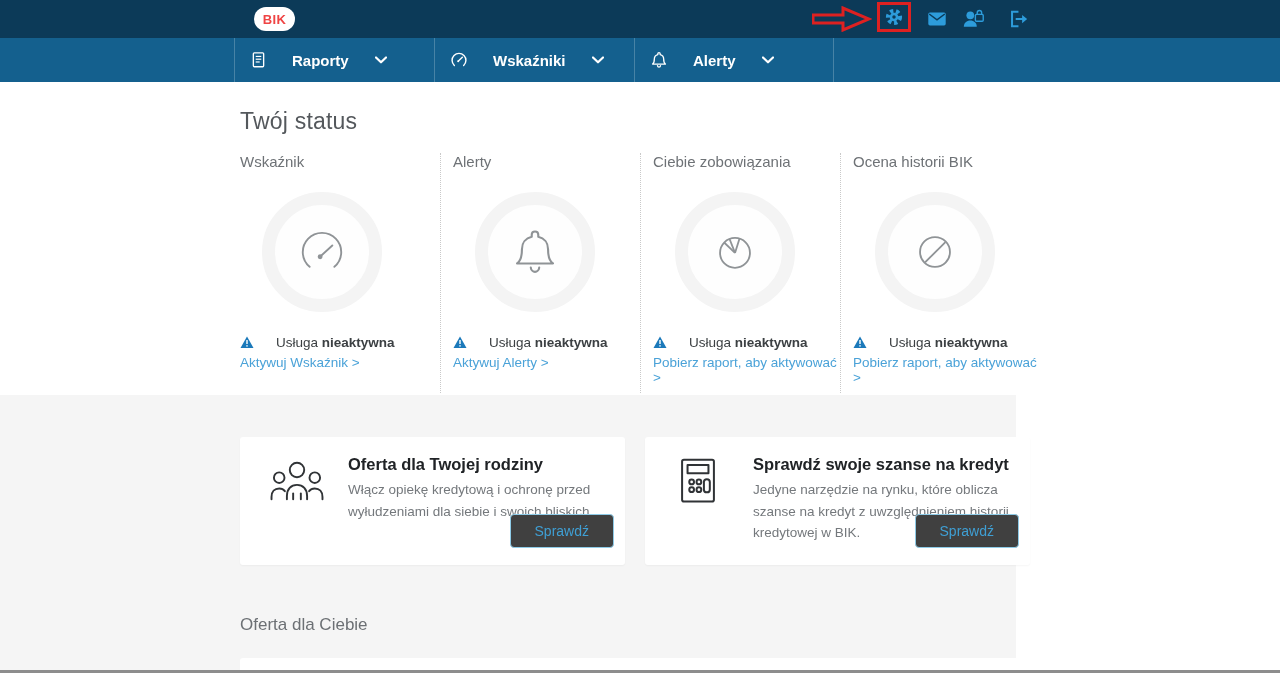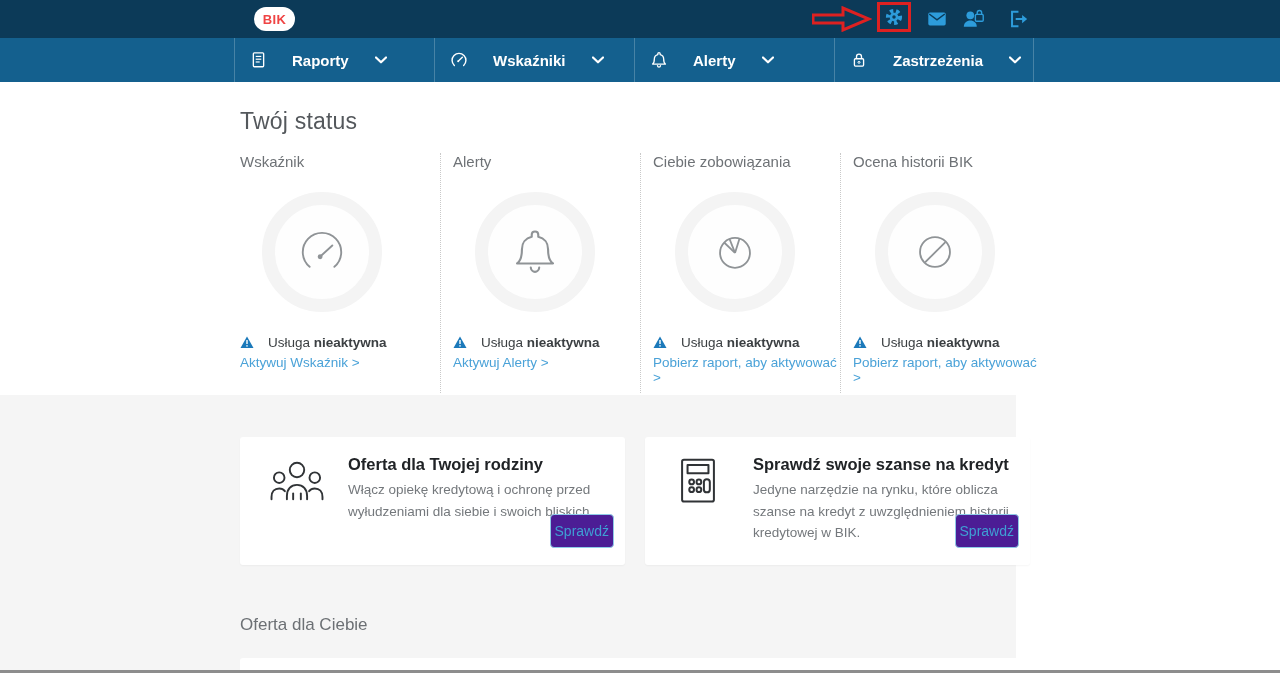--- a/index.html
+++ b/index.html
@@ -28,36 +28,36 @@
   
   .page-title{position:absolute;left:240px;top:108px;font-size:23px;color:#54585c;
               font-weight:400;letter-spacing:.2px;}
   .status-grid{position:absolute;left:240px;top:153px;width:800px;display:grid;
                grid-template-columns:repeat(4,200px);}
   .status-col{box-sizing:border-box;padding-bottom:8px;}
   .status-col + .status-col{border-left:1px dotted #c9c9c9;padding-left:12px;}
   .card-title{font-size:15px;color:#6e7276;margin:0 0 0 0;line-height:18px;}
   .ring{width:94px;height:94px;border:13px solid #f4f4f4;border-radius:50%;margin:21px 0 0 22px;
         display:flex;align-items:center;justify-content:center;background:#fefefe;}
-  .warn-row{margin-top:23px;font-size:13.5px;color:#3c4043;display:flex;align-items:center;gap:14px;}
+  .warn-row{margin-top:23px;font-size:13.5px;color:#3c4043;display:flex;align-items:center;gap:22px;}
   .warn-row b{font-weight:700;}
   .card-link{margin-top:5px;font-size:13.5px;color:#4aa2d8;cursor:pointer;}
 
   
   .grey-section{position:absolute;left:0;top:395px;width:1016px;height:278px;background:#f5f5f5;}
   .offer-card{position:absolute;top:42px;width:385px;height:128px;background:#ffffff;
               border-radius:3px;box-shadow:0 1px 2px rgba(0,0,0,.04);}
   .offer-card.first{left:240px;}
   .offer-card.second{left:645px;}
   .offer-icon{position:absolute;left:26px;top:20px;}
   .offer-title{position:absolute;left:108px;top:18px;font-size:16.5px;font-weight:700;color:#202326;}
   .offer-desc{position:absolute;left:108px;top:42px;width:268px;font-size:13.5px;
               color:#74787c;line-height:1.6;}
-  .offer-btn{position:absolute;right:11px;bottom:17px;background:#4c1d95;border:1px solid #8ecbe7;
-             border-radius:4px;color:#3f9fd4;font-size:14px;padding:8px 4px;cursor:pointer;
+  .offer-btn{position:absolute;right:11px;bottom:17px;background:#404040;border:1px solid #8ecbe7;
+             border-radius:4px;color:#3f9fd4;font-size:14px;padding:8px 24px;cursor:pointer;
              font-family:"Liberation Sans",sans-serif;}
   .offers-heading{position:absolute;left:240px;top:220px;font-size:17px;color:#6c7074;text-align:right;}
   .partial-card{position:absolute;left:240px;top:263px;width:790px;height:15px;background:#ffffff;
                 border-radius:3px 3px 0 0;}
   .bottom-edge{position:absolute;left:0;bottom:0;width:1280px;height:3px;background:#8d8d8d;z-index:6;}
 
   svg{display:block;}
 </style>
 </head>
 <body>
@@ -153,35 +153,20 @@
         </svg>
       </span>
       <span>Alerty</span>
       <span class="chev">
         <svg width="12" height="8" viewBox="0 0 12 8">
             <polyline points="1,1.5 6,6.3 11,1.5" fill="none" stroke="#ffffff" stroke-width="2.2" stroke-linecap="round" stroke-linejoin="round"></polyline>
           </svg>
       </span>
     </div>
 
-    <div class="nav-item" style="left:834px;">
-      <span>
-        <svg width="20" height="22" viewBox="0 0 24 24">
-          <rect x="6.5" y="10.5" width="11" height="8.8" rx="1.2" fill="none" stroke="#ffffff" stroke-width="1.6"></rect>
-          <path d="M9 10.5V8a3 3 0 0 1 6 0v2.5" fill="none" stroke="#ffffff" stroke-width="1.6"></path>
-          <circle cx="12" cy="14.8" r="1.2" fill="none" stroke="#ffffff" stroke-width="1.2"></circle>
-        </svg>
-      </span>
-      <span>Zastrzeżenia</span>
-      <span class="chev">
-        <svg width="12" height="8" viewBox="0 0 12 8">
-            <polyline points="1,1.5 6,6.3 11,1.5" fill="none" stroke="#ffffff" stroke-width="2.2" stroke-linecap="round" stroke-linejoin="round"></polyline>
-          </svg>
-      </span>
-    </div>
   </div>
 
   <div class="page-title">Twój status</div>
 
   <div class="status-grid">
 
     <div class="status-col">
       <div class="card-title">Wskaźnik</div>
       <div class="ring">
         <span>

